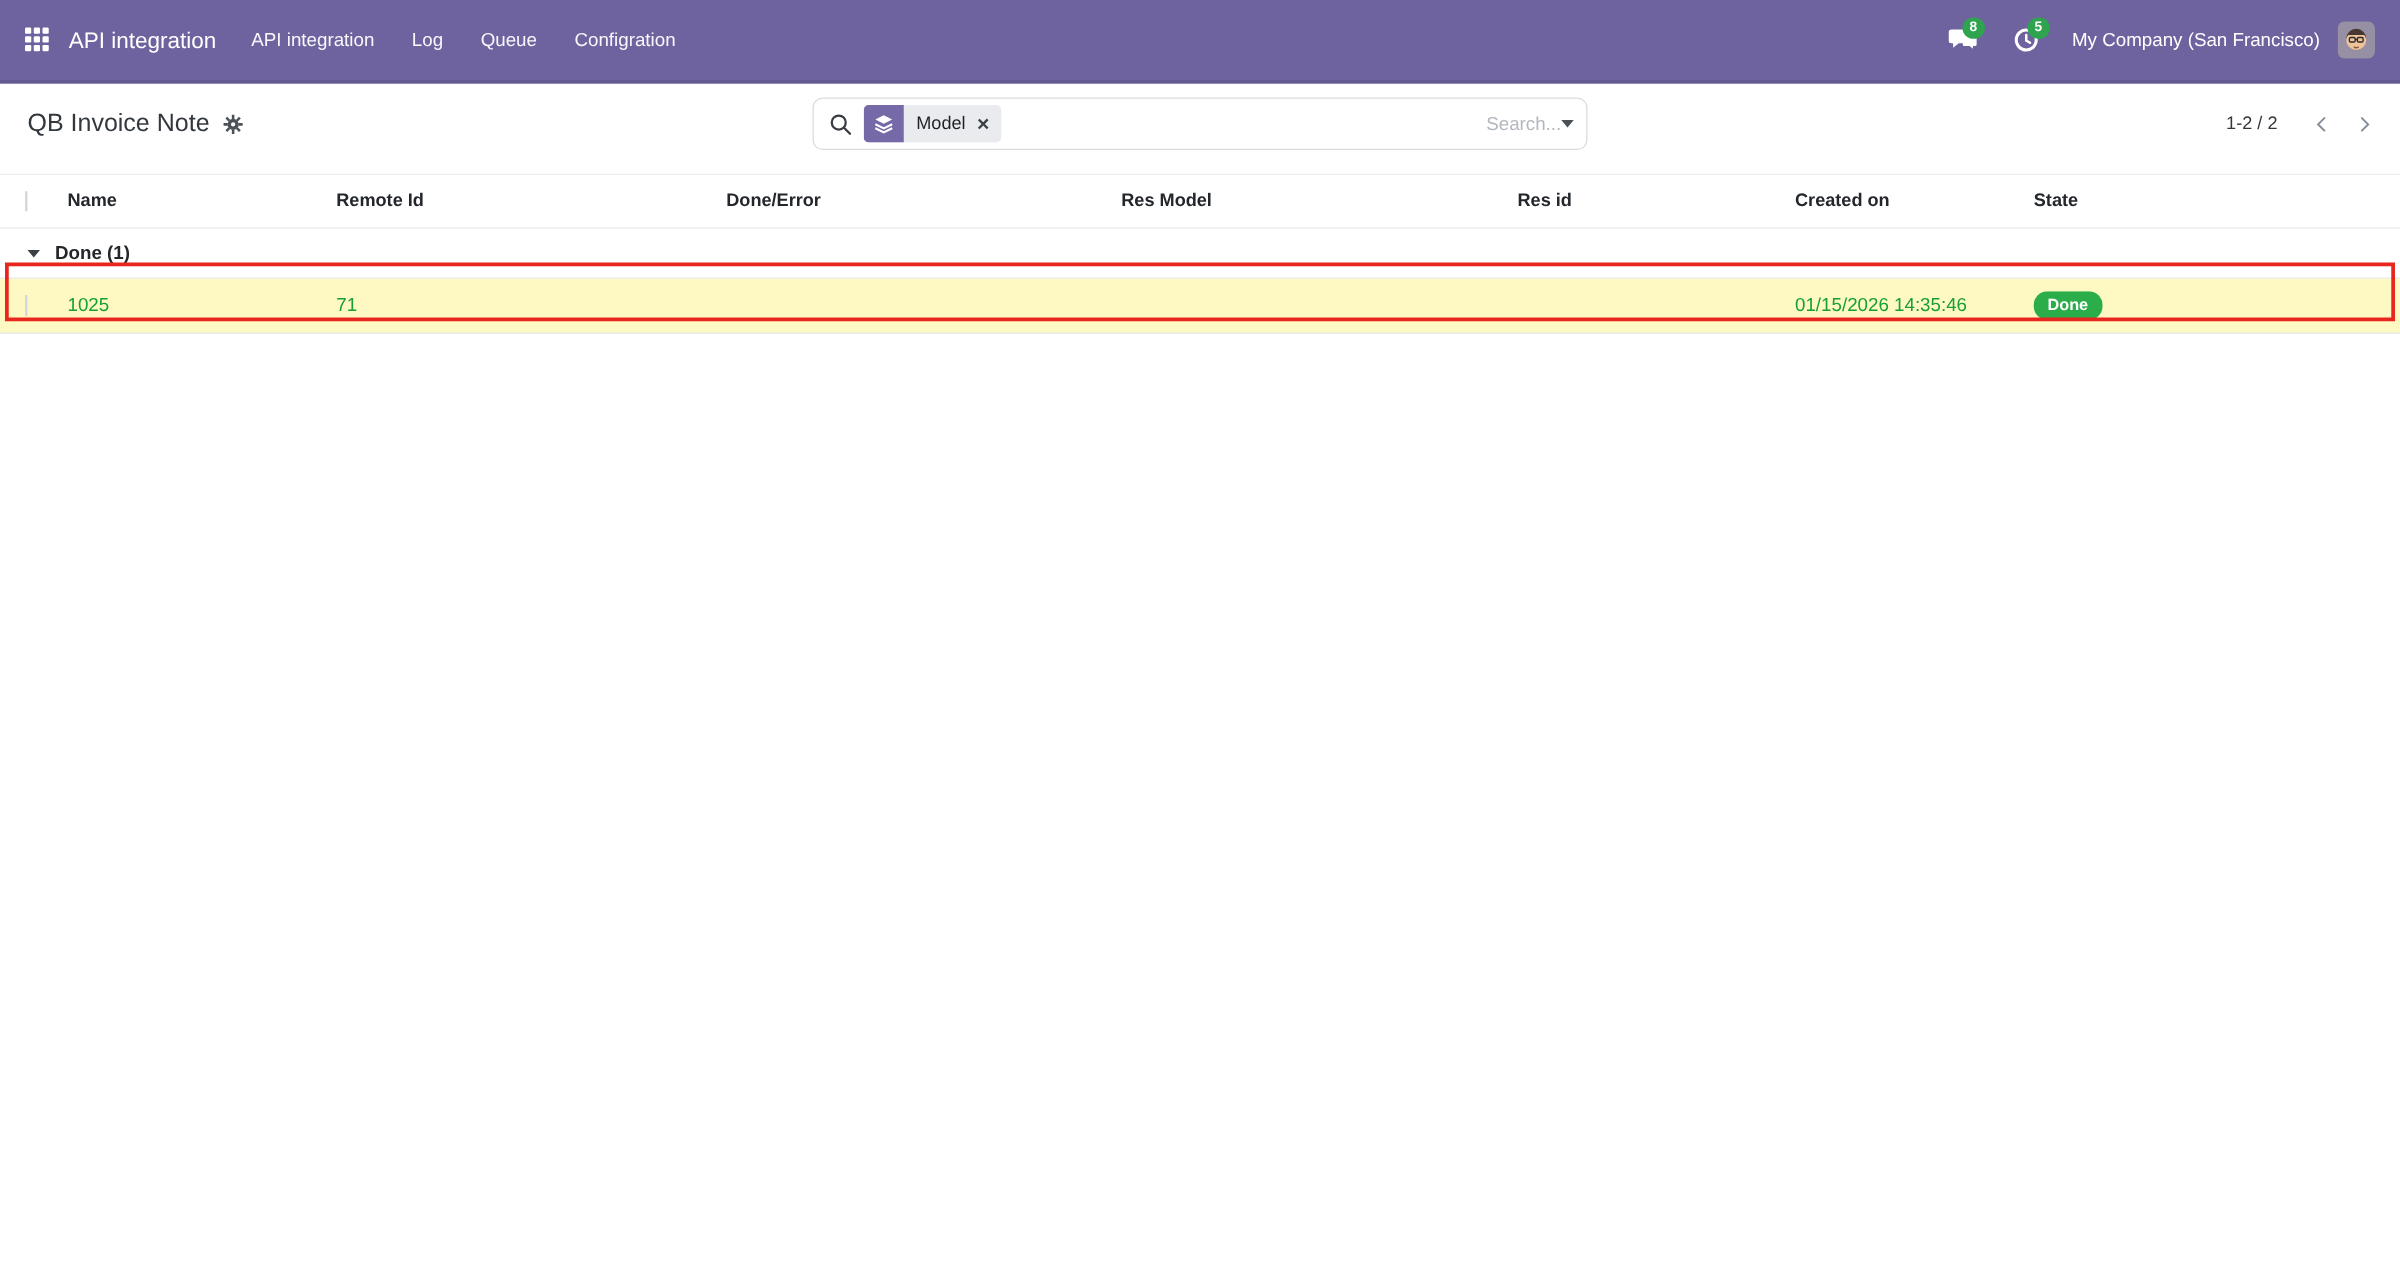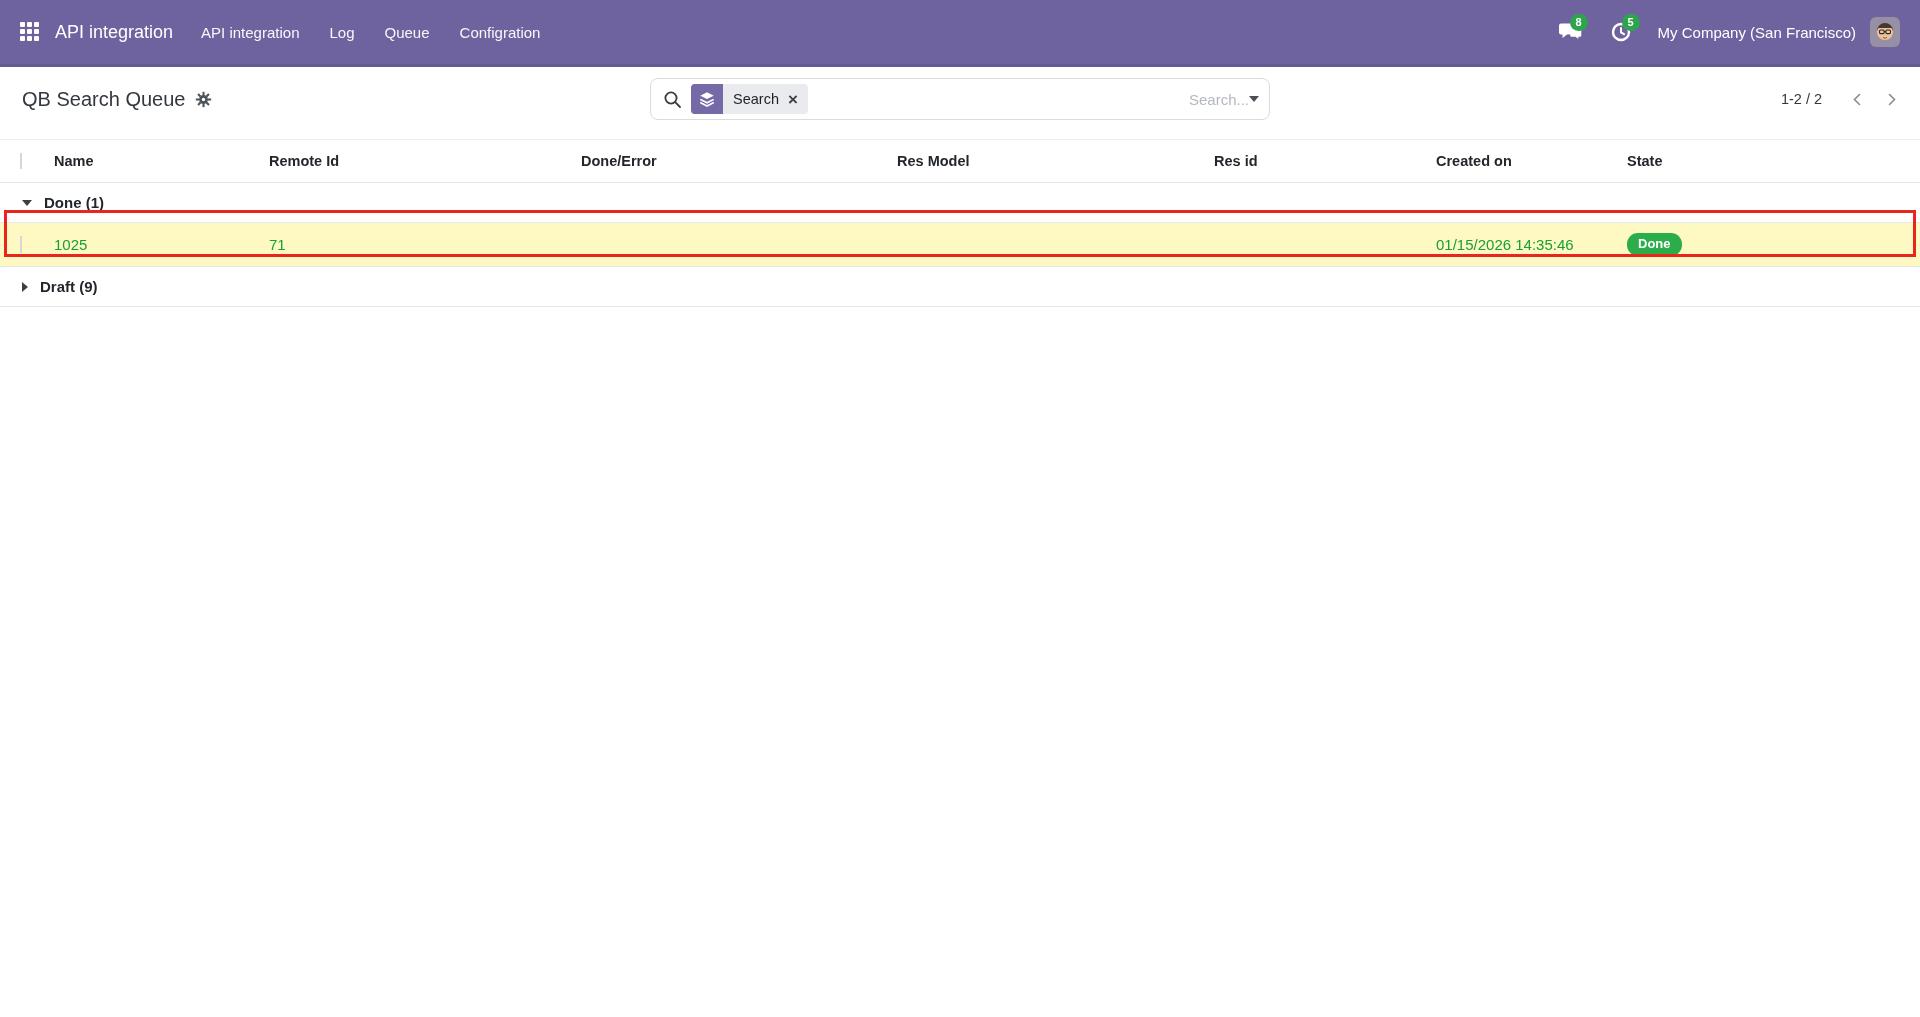--- a/index.html
+++ b/index.html
@@ -133,21 +133,21 @@
         <rect x="15.9" y="13" width="4.6" height="3.6" rx="1" fill="none" stroke="#2b2b2b" stroke-width="1.1"></rect>
         <path d="M14.1 14.6h1.8" stroke="#2b2b2b" stroke-width="1.1"></path>
         <path d="M13 20.5 q2 1.4 4 0" fill="none" stroke="#8a5a3a" stroke-width="1"></path>
       </svg>
     </div>
   </div>
 </header>
 
 <section class="control-panel">
   <div class="breadcrumb-area">
-    <h1 class="page-title">QB Search Queue</h1>
+    <h1 class="page-title">QB Invoice Note</h1>
     <div class="gear-btn">
       <svg width="17" height="17" viewBox="0 0 20 20">
         <g stroke="#4b5159" stroke-width="2.4">
           <line x1="10" y1="1" x2="10" y2="5"></line>
             <line x1="10" y1="15" x2="10" y2="19"></line>
           <line x1="1" y1="10" x2="5" y2="10"></line>
             <line x1="15" y1="10" x2="19" y2="10"></line>
           <line x1="3.6" y1="3.6" x2="6.4" y2="6.4"></line>
             <line x1="13.6" y1="13.6" x2="16.4" y2="16.4"></line>
           <line x1="3.6" y1="16.4" x2="6.4" y2="13.6"></line>
@@ -168,21 +168,21 @@
     </span>
     <div class="facet">
       <div class="facet-icon">
         <svg width="18" height="18" viewBox="0 0 24 24">
           <path d="M12 3l9 4.5-9 4.5-9-4.5z" fill="#ffffff"></path>
           <path d="M3 12.5l9 4.5 9-4.5" fill="none" stroke="#ffffff" stroke-width="2.2"></path>
           <path d="M3 16.8l9 4.5 9-4.5" fill="none" stroke="#ffffff" stroke-width="2.2"></path>
         </svg>
       </div>
       <div class="facet-body">
-        <span class="facet-label">Search</span>
+        <span class="facet-label">Model</span>
         <span class="facet-close">×</span>
       </div>
     </div>
     <input class="search-input" type="text" placeholder="Search..." style="">
     <span class="search-caret"></span>
   </div>
 
   <div class="pager">
     <span class="pager-value">1-2 / 2</span>
     <span class="pager-btn">
@@ -220,20 +220,16 @@
     <div class="lv-cell cb-cell"><span class="checkbox"></span></div>
     <div class="lv-cell green">1025</div>
     <div class="lv-cell green">71</div>
     <div class="lv-cell"></div>
     <div class="lv-cell"></div>
     <div class="lv-cell"></div>
     <div class="lv-cell green">01/15/2026 14:35:46</div>
     <div class="lv-cell"><span class="state-pill">Done</span></div>
   </div>
 
-  <div class="group-row">
-    <span class="caret-right"></span>
-    <span class="group-label">Draft (9)</span>
-  </div>
 
 </section>
 
 <div class="annotation-box"></div>
 
 </body></html>

